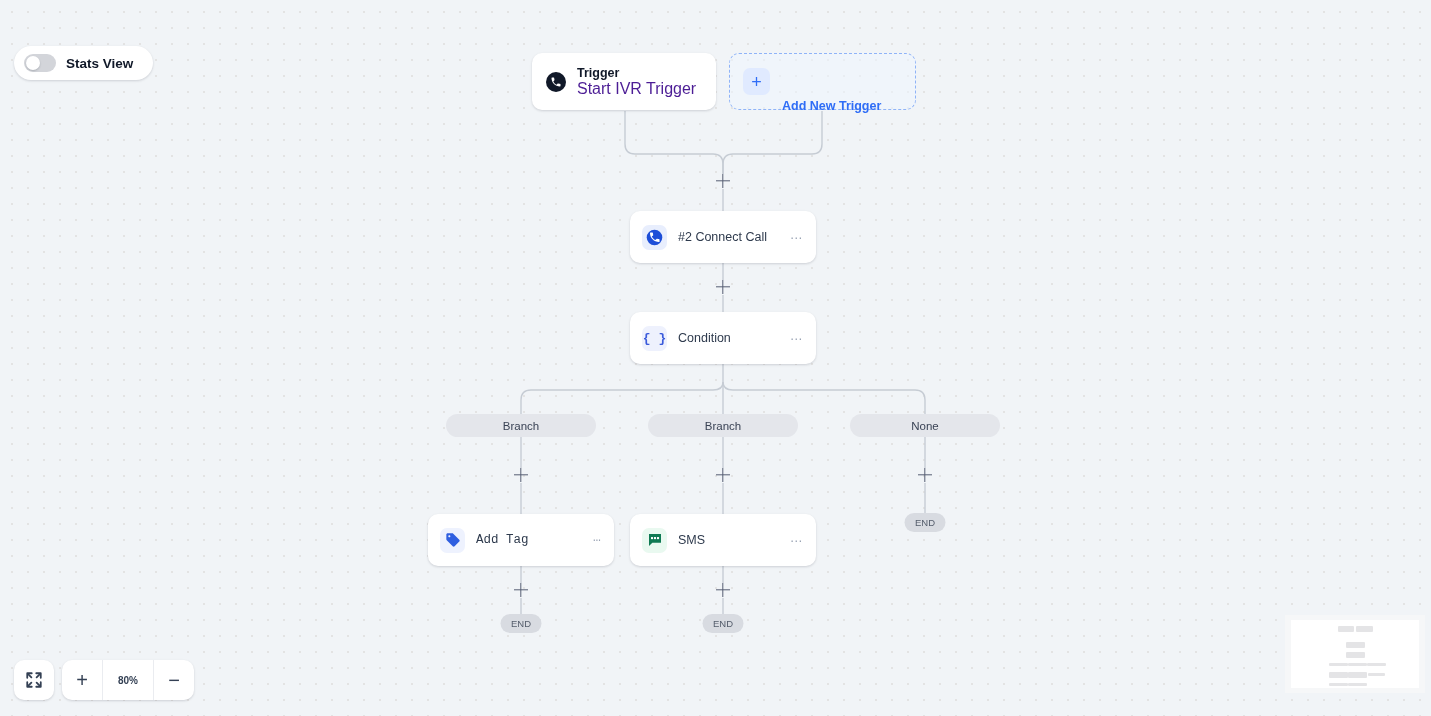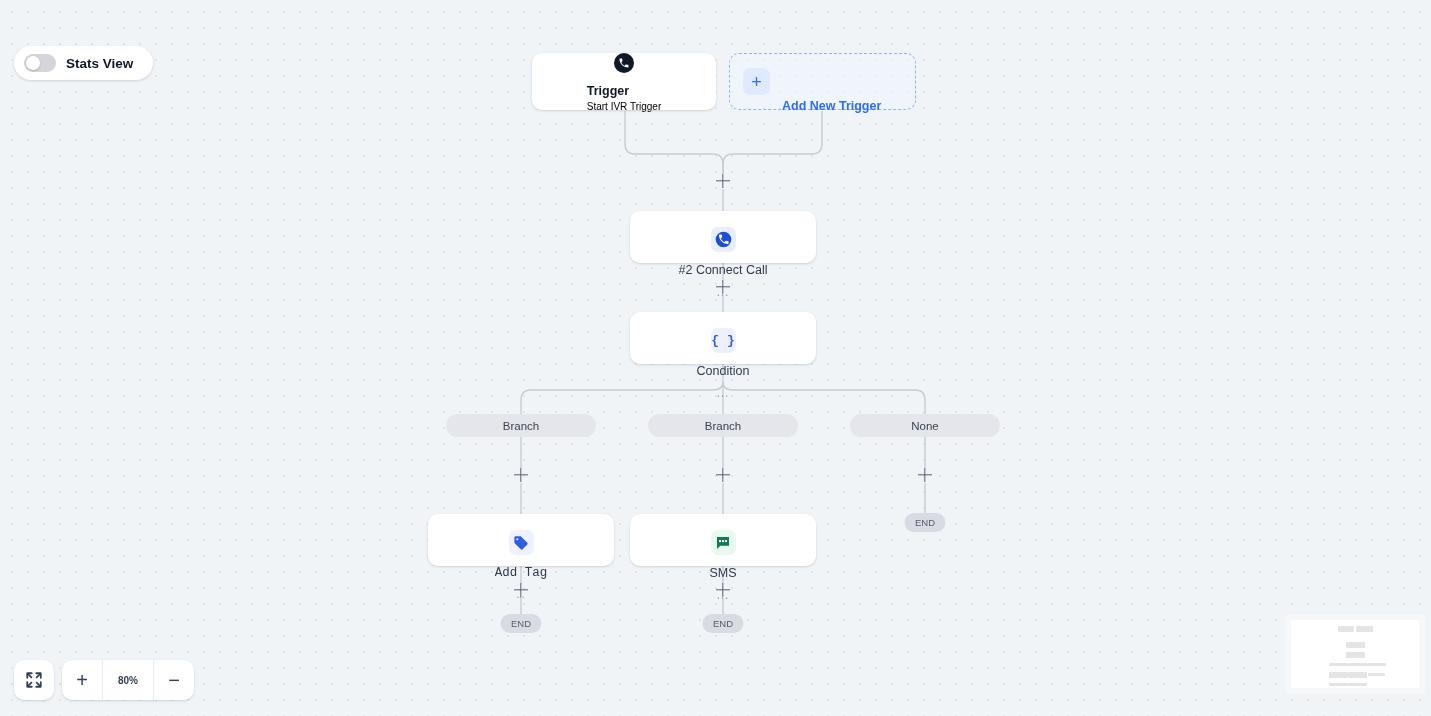--- a/index.html
+++ b/index.html
@@ -88,40 +88,39 @@
 
   
   .node {
     position: absolute;
     background: #ffffff;
     border-radius: 10px;
     box-shadow: 0 1px 3px rgba(16,24,40,.10), 0 1px 2px rgba(16,24,40,.06);
     display: flex;
     align-items: center;
     cursor: pointer;
-    flex-direction: column;
   }
 
   
   #trigger-node {
     left: 532px; top: 53px;
     width: 184px; height: 57px;
     padding: 0 14px;
     gap: 11px;
   }
   .trigger-glyph {
     width: 20px; height: 20px;
     border-radius: 50%;
     background: #101828;
     display: flex; align-items: center; justify-content: center;
     flex: none;
   }
   .trigger-glyph svg { width: 12px; height: 12px; display: block; }
   #trigger-title { font-size: 12.5px; font-weight: 700; color: #101828; line-height: 15px; }
-  #trigger-sub   { font-size: 10px; color: #000000; line-height: 16px; }
+  #trigger-sub   { font-size: 16px; color: #4c1d95; line-height: 16px; }
 
   
   #add-trigger {
     position: absolute;
     left: 729px; top: 53px;
     width: 187px; height: 57px;
     border: 1.6px dashed #8fb3f7;
     border-radius: 10px;
     background: rgba(239,245,255,.55);
     display: flex;

